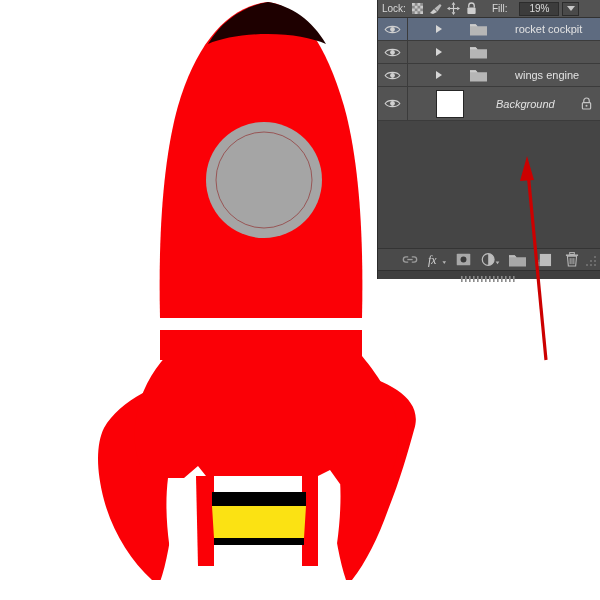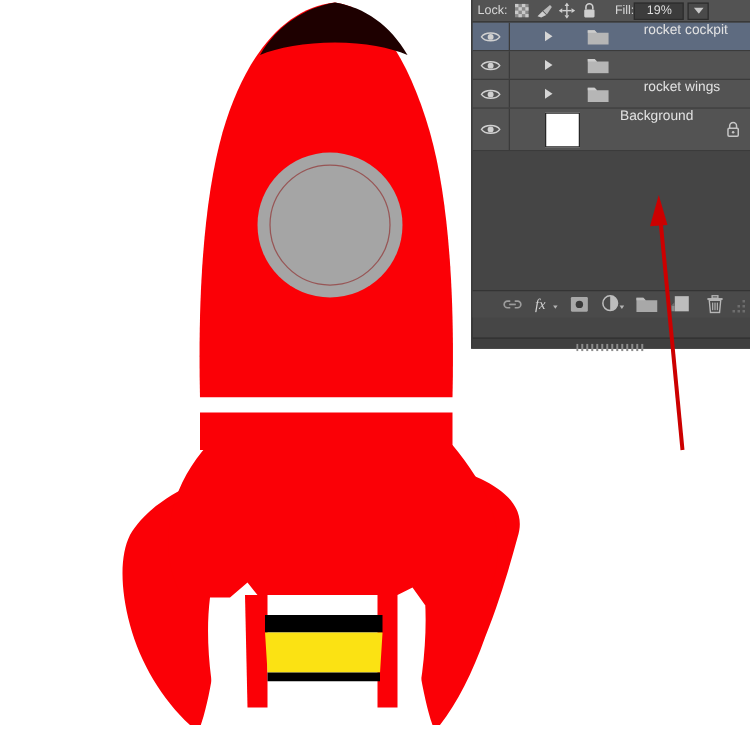--- a/index.html
+++ b/index.html
@@ -60,21 +60,21 @@
   }
   .lock-icon-btn {
     width: 16px; height: 15px;
     display: flex; align-items: center; justify-content: center;
     margin-right: 2px;
   }
   #fill-label {
     font-size: 10px;
     color: #d8d8d8;
     margin-left: 10px;
-    margin-right: 0;
+    margin-right: 12px;
     white-space: nowrap;
   }
   #fill-value-box {
     width: 40px; height: 14px;
     background: #3c3c3c;
     border: 1px solid #2c2c2c;
     color: #dcdcdc;
     font-size: 10px;
     display: flex; align-items: center; justify-content: center;
     box-sizing: border-box;
@@ -95,20 +95,21 @@
     left: 0;
     right: 0;
     bottom: 31px;
     background: #454545;
     overflow: hidden;
   }
   .layer-row {
     position: relative;
     height: 23px;
     display: flex;
+    align-items: center;
     background: #535353;
     border-bottom: 1px solid #3b3b3b;
     box-sizing: border-box;
     gap: 20px;
   }
   .layer-row.selected { background: #5e6b80; }
   .layer-row.background-row { height: 34px; }
 
   .eye-cell {
     width: 30px; height: 100%;
@@ -146,37 +147,37 @@
     border: 1px solid #262626;
     box-sizing: border-box;
   }
   .layer-name {
     font-size: 11px;
     color: #e2e2e2;
     margin-left: 6px;
     white-space: nowrap;
     flex: 1 1 auto;
   }
-  .layer-name.italic { }
+  .layer-name.italic { font-style: italic; }
   .lock-cell {
     width: 24px;
     display: flex; align-items: center; justify-content: center;
     flex: 0 0 24px;
     margin-right: 4px;
   }
 
   
   #panel-bottom-bar {
     position: absolute;
-    left: 0; right: 0; bottom: 25px;
+    left: 0; right: 0; bottom: 9px;
     height: 22px;
     background: #4a4a4a;
     border-top: 1px solid #343434;
     display: flex;
-    align-items: flex-start;
+    align-items: center;
     box-sizing: border-box;
   }
   .bottom-btn {
     width: 27px; height: 20px;
     display: flex; align-items: center; justify-content: center;
   }
   #bottom-spacer-left { width: 18px; flex: 0 0 18px; }
   #resize-grip {
     position: absolute;
     right: 2px; bottom: 2px;
@@ -391,21 +392,21 @@
         </div>
         <div class="disclosure">
           <div class="tri"></div>
         </div>
         <div class="folder-cell">
           <svg width="17" height="14" viewBox="0 0 18 14">
             <path d="M0 2 L6 2 L8 4 L18 4 L18 14 L0 14 Z" fill="#b6b6b6"></path>
             <path d="M0 2 L6 2 L8 4 L0 4 Z" fill="#cccccc"></path>
           </svg>
         </div>
-        <div class="layer-name">rocket wings</div>
+        <div class="layer-name">wings engine</div>
       </div>
 
       <div class="layer-row background-row">
         <div class="eye-cell">
           <svg width="17" height="11" viewBox="0 0 18 12">
             <path d="M1 6 C4 1.5, 14 1.5, 17 6 C14 10.5, 4 10.5, 1 6 Z" fill="none" stroke="#d0d0d0" stroke-width="1.2"></path>
             <circle cx="9" cy="6" r="2.6" fill="#d0d0d0"></circle>
           </svg>
         </div>
         <div class="thumb-cell">

